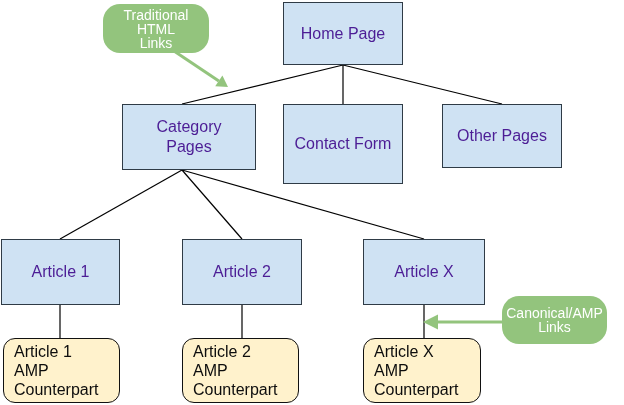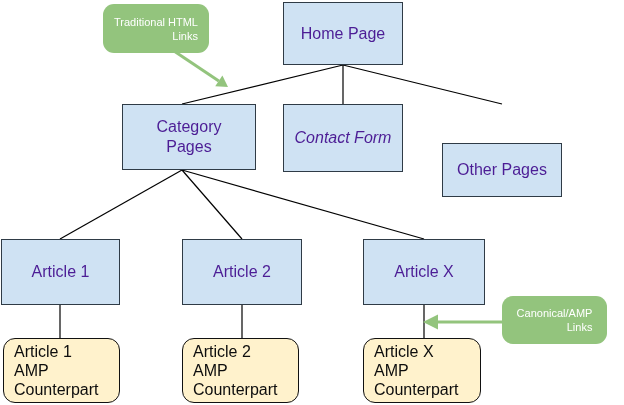--- a/index.html
+++ b/index.html
@@ -55,35 +55,35 @@
     box-sizing: border-box;
     text-align: left;
   }
 
   .note {
     position: absolute;
     z-index: 2;
     display: flex;
     align-items: center;
     justify-content: center;
-    text-align: right;
+    text-align: center;
     background: var(--note-fill, #93c47d);
     color: var(--note-text, #ffffff);
-    border-radius: 11px;
-    font-size: 11px;
+    border-radius: 17px;
+    font-size: 14px;
     line-height: 14px;
     white-space: pre-line;
     box-sizing: border-box;
   }
 
   
   .pos-home     { left: 283px; top: 2px;   width: 120px; height: 63px; }
   .pos-category { left: 122px; top: 104px; width: 134px; height: 66px; }
-  .pos-contact  { left: 283px; top: 104px; width: 120px; height: 68px; font-style: italic; }
-  .pos-other    { left: 442px; top: 104px; width: 120px; height: 54px; margin-top: 39px; }
+  .pos-contact  { left: 283px; top: 104px; width: 120px; height: 80px; }
+  .pos-other    { left: 442px; top: 104px; width: 120px; height: 64px; }
   .pos-a1       { left: 1px;   top: 239px; width: 119px; height: 66px; }
   .pos-a2       { left: 182px; top: 239px; width: 120px; height: 66px; }
   .pos-ax       { left: 363px; top: 239px; width: 122px; height: 66px; }
   .pos-amp1     { left: 3px;   top: 338px; width: 117px; height: 65px; }
   .pos-amp2     { left: 182px; top: 338px; width: 117px; height: 65px; }
   .pos-ampx     { left: 363px; top: 338px; width: 118px; height: 65px; }
   .pos-note1    { left: 103px; top: 4px;   width: 106px; height: 49px; }
   .pos-note2    { left: 502px; top: 296px; width: 105px; height: 48px; }
 </style>
 </head>

